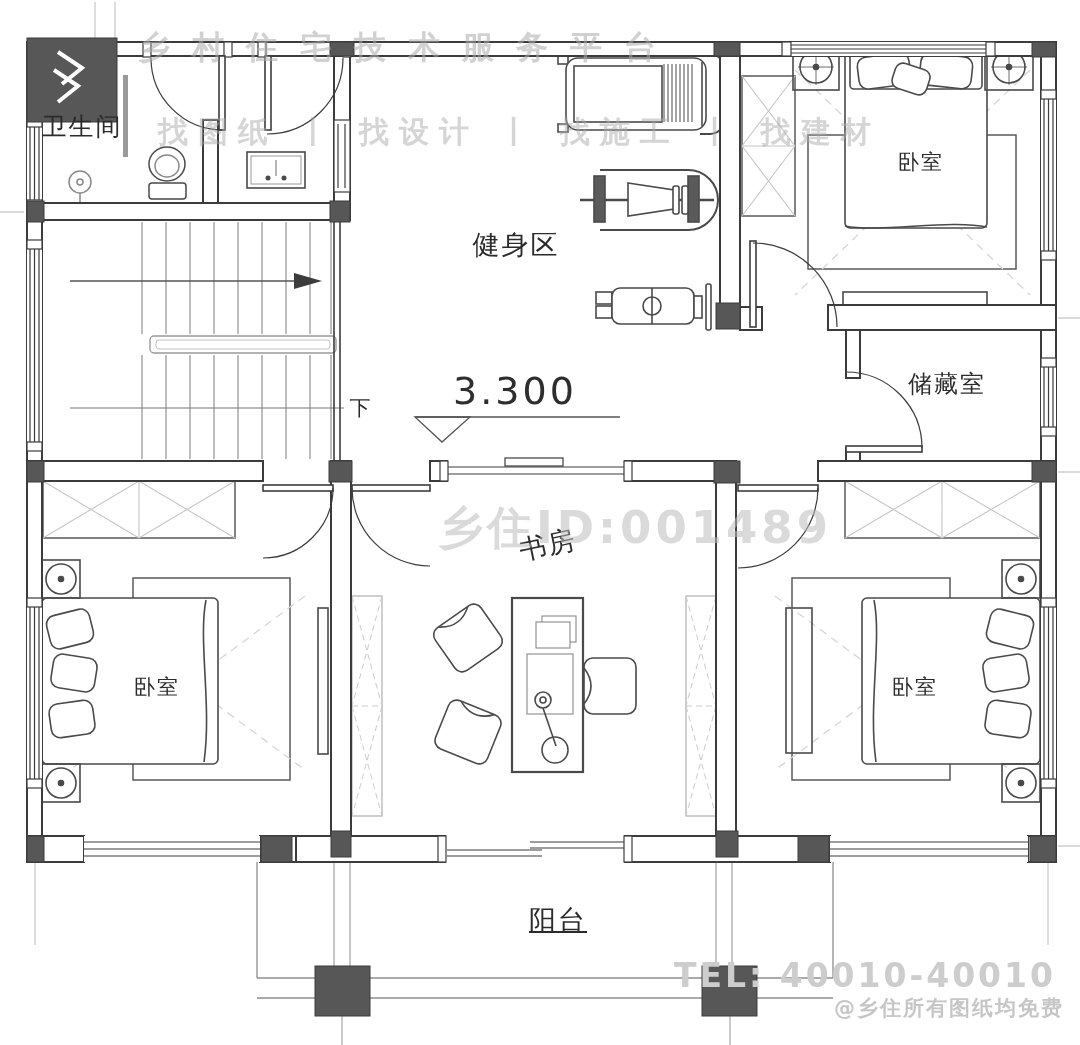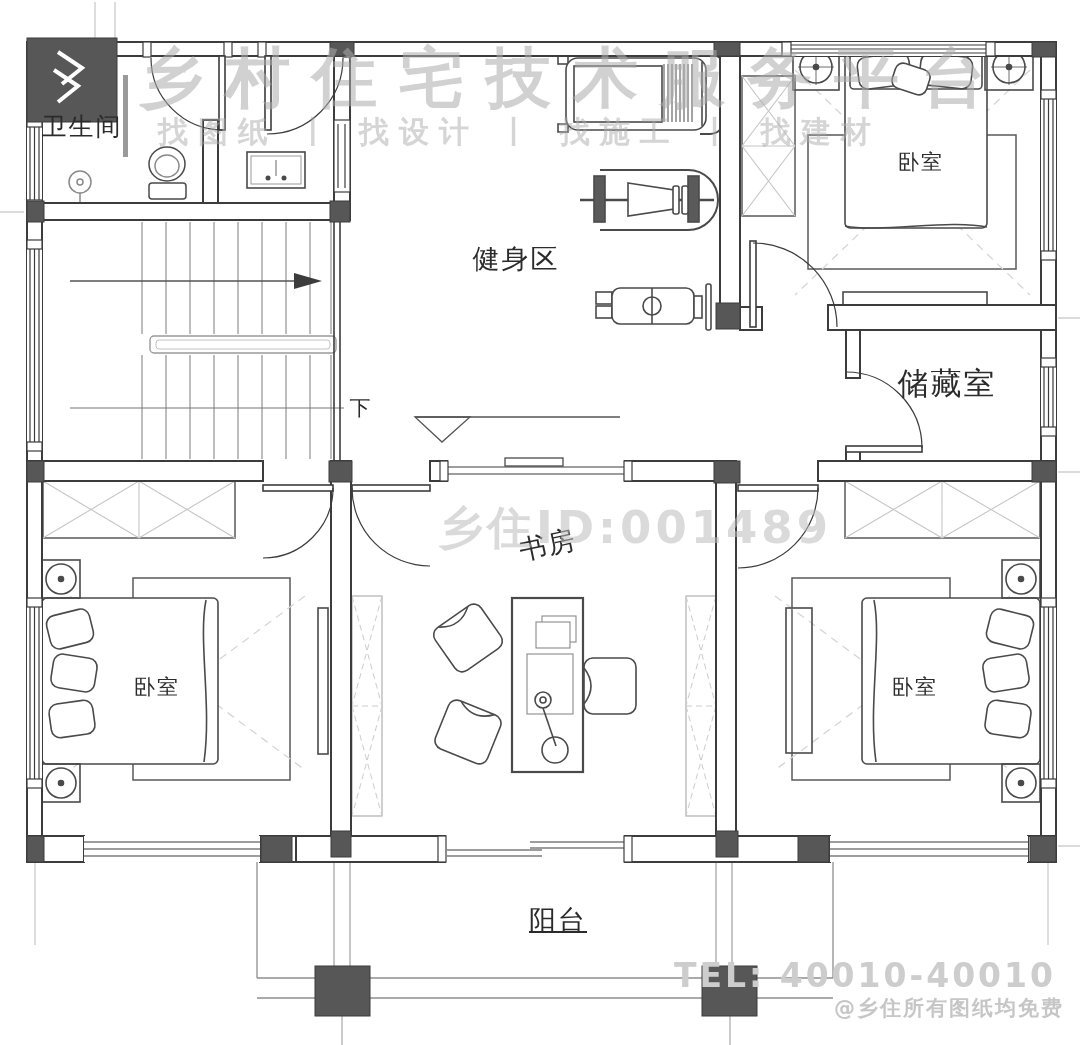--- a/index.html
+++ b/index.html
@@ -12,21 +12,21 @@
     position:absolute;transform:translate(-50%,-50%);
     color:#2b2b2b;font-size:27px;font-weight:500;white-space:nowrap;letter-spacing:2px;
   }
   .label-lg{font-size:21px;}
   .label-study{transform:translate(-50%,-50%) rotate(-12deg);}
   .elev-text{
     position:absolute;transform:translate(-50%,-50%);
     color:#2e2e2e;font-size:38px;font-weight:400;letter-spacing:3px;white-space:nowrap;
   }
   .wm{position:absolute;white-space:nowrap;font-weight:bold;}
-  .wm-brand{left:138px;top:34px;font-size:65px;letter-spacing:22px;color:rgba(172,172,172,0.55);}
+  .wm-brand{left:138px;top:26px;font-size:32px;letter-spacing:22px;color:rgba(172,172,172,0.55);}
   .wm-tagline{left:158px;top:112px;font-size:30px;letter-spacing:10px;color:rgba(172,172,172,0.5);}
   .wm-id{left:438px;top:498px;font-size:45px;letter-spacing:4px;color:rgba(188,188,188,0.55);}
   .wm-tel{right:24px;top:956px;font-size:33px;letter-spacing:3px;color:#cdcdcd;margin-left:21px;}
   .wm-footer{right:16px;top:994px;font-size:21px;letter-spacing:2px;color:#c6c6c6;}
 </style>
 </head>
 <body>
 
 <div id="stage">
 
@@ -353,28 +353,29 @@
     <polygon points="415,417 470,417 442,442"></polygon>
   </g>
 
   <g>
     <rect x="27" y="38" width="90" height="84" fill="#575757" stroke="#3c3c3c" stroke-width="1"></rect>
     <path d="M58 52 L82 68 L62 84 M54 70 L78 86 L58 102" fill="none" stroke="#ffffff" stroke-width="4"></path>
   </g>
 </svg>
 
   <div class="room-label" style="left:82px;top:126px;font-size:25px;">卫生间</div>
-  <div class="room-label" style="left:516px;top:259px;">健身区</div>
+  <div class="room-label" style="left:516px;top:245px;">健身区</div>
   <div class="room-label label-lg" style="left:921px;top:162px;">卧室</div>
-  <div class="room-label" style="left:947px;top:384px;font-size:31px;">储藏室</div>
+  <div class="room-label" style="left:947px;top:384px;font-size:24px;">储藏室</div>
   <div class="room-label label-study" style="left:548px;top:545px;">书房</div>
   <div class="room-label label-lg" style="left:157px;top:687px;">卧室</div>
   <div class="room-label label-lg" style="left:915px;top:687px;">卧室</div>
   <div class="room-label" style="left:558px;top:920px;text-decoration:underline;">阳台</div>
   <div class="room-label label-lg" style="left:361px;top:408px;">下</div>
+  <div class="elev-text" style="left:515px;top:391px;">3.300</div>
 
   <div class="wm wm-brand">乡村住宅技术服务平台</div>
   <div class="wm wm-tagline">找图纸 丨 找设计 丨 找施工 丨 找建材</div>
   <div class="wm wm-id">乡住ID:001489</div>
   <div class="wm wm-tel">TEL: 40010-40010</div>
   <div class="wm wm-footer">@乡住所有图纸均免费</div>
 
 </div>
 
 </body></html>

